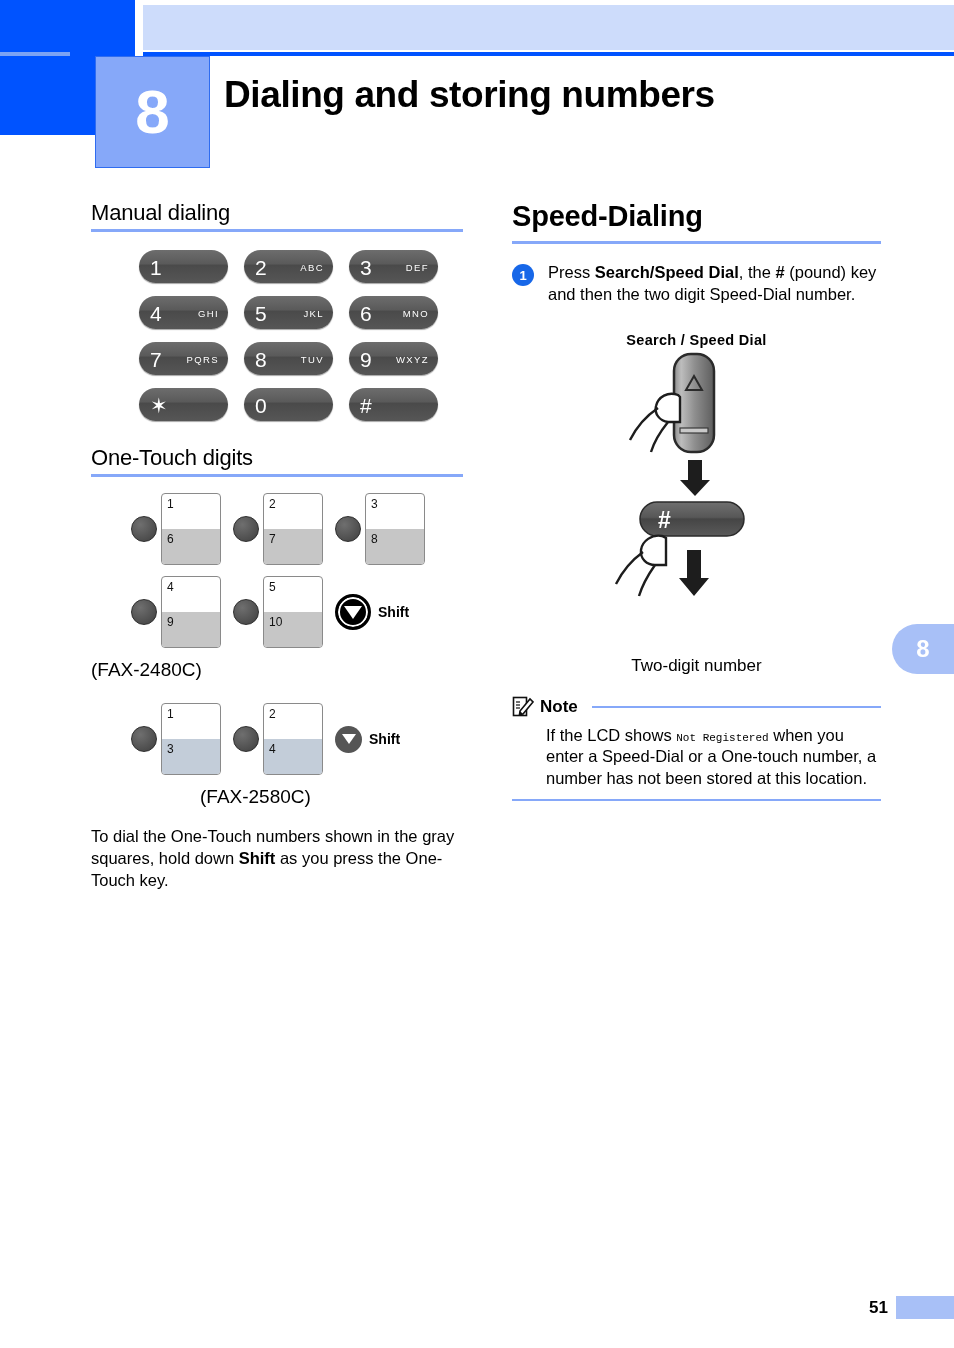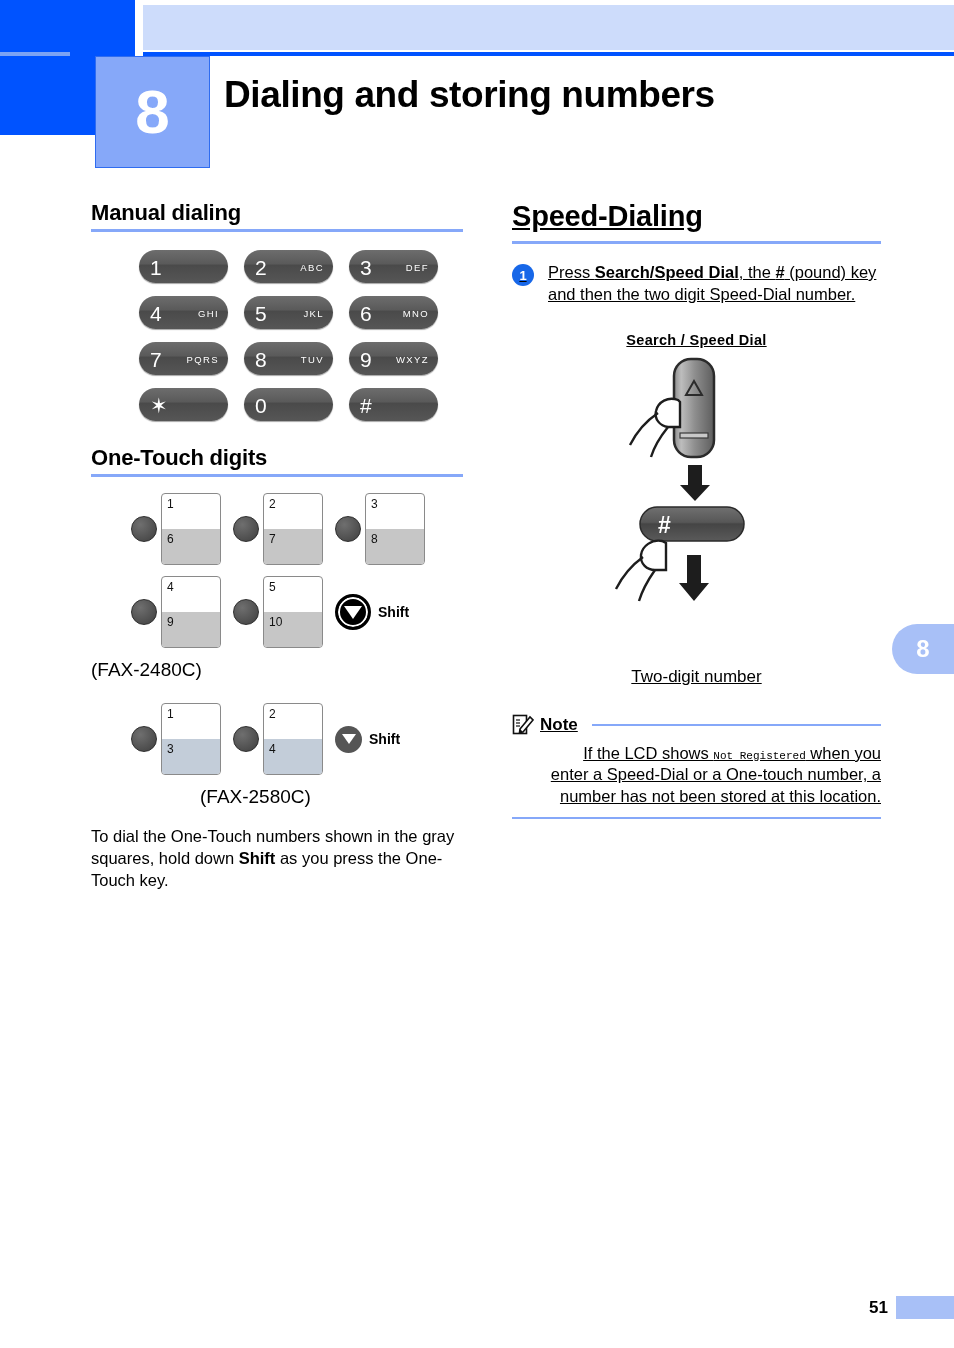--- a/index.html
+++ b/index.html
@@ -29,27 +29,27 @@
     color:#ffffff; font-size:62px; font-weight:bold; line-height:1;
   }
   .chap-title {
     position:absolute; left:224px; top:74px;
     font-size:37px; font-weight:bold; letter-spacing:-0.4px;
     white-space:nowrap;
   }
 
   
   .col-left  { position:absolute; left:91px; top:200px; width:372px; }
-  .col-right { position:absolute; left:512px; top:200px; width:369px;text-decoration:underline; }
+  .col-right { position:absolute; left:512px; top:200px; width:369px; }
 
   h1.sect {
     font-size:29px; font-weight:bold; margin:0 0 18px 0; letter-spacing:-0.2px;
   }
   h2.sub {
-    font-size:22px; font-weight:bold; margin:0 0 3px 0; letter-spacing:-0.2px;
+    font-size:22px; font-weight:normal; margin:0 0 3px 0; letter-spacing:-0.2px;
   }
   .sub-rule { height:3px; background:#86a8f9; margin:0 0 16px 0; }
   .sect-rule { height:3px; background:#86a8f9; margin:-10px 0 18px 0; }
 
   p.body { font-size:16.5px; line-height:1.32; margin:0 0 14px 0; }
   p.body b { font-weight:bold; }
 
   
   .dialpad { margin:18px 0 6px 48px; width:300px; }
   .dp-row { display:flex; gap:16px; margin-bottom:13px; }
@@ -120,25 +120,25 @@
   .step-num {
     width:22px; height:22px; border-radius:50%;
     background:#1767e8; color:#fff; font-size:13px; font-weight:bold;
     display:flex; align-items:center; justify-content:center;
     flex:0 0 auto; margin-right:14px; margin-top:2px;
   }
   .step-txt { font-size:16.5px; line-height:1.32; }
 
   
   .illus { margin:26px 0 0 0; text-align:center; }
-  .illus-cap { font-size:14.5px; font-weight:bold; letter-spacing:.3px; margin-bottom:5px; }
-  .illus-sub { font-size:17px; margin-top:20px; }
-
-  
-  .note { margin-top:27px;text-align:right; }
+  .illus-cap { font-size:14.5px; font-weight:bold; letter-spacing:.3px; }
+  .illus-sub { font-size:17px; margin-top:14px; }
+
+  
+  .note { margin-top:20px; }
   .note-head { display:flex; align-items:center; }
   .note-title { font-size:17px; font-weight:bold; margin:0 6px 0 6px; }
   .note-line { flex:1; height:2px; background:#86a8f9; margin-left:8px; }
   .note-body { font-size:16.5px; line-height:1.32; margin:7px 0 9px 34px; }
   .mono { font-family:"Liberation Mono", monospace; font-size:11px; }
   .note-bottom { height:2px; background:#86a8f9; margin-top:2px; }
 
   
   .side-tab {
     position:absolute; right:0; top:624px; width:62px; height:50px;

